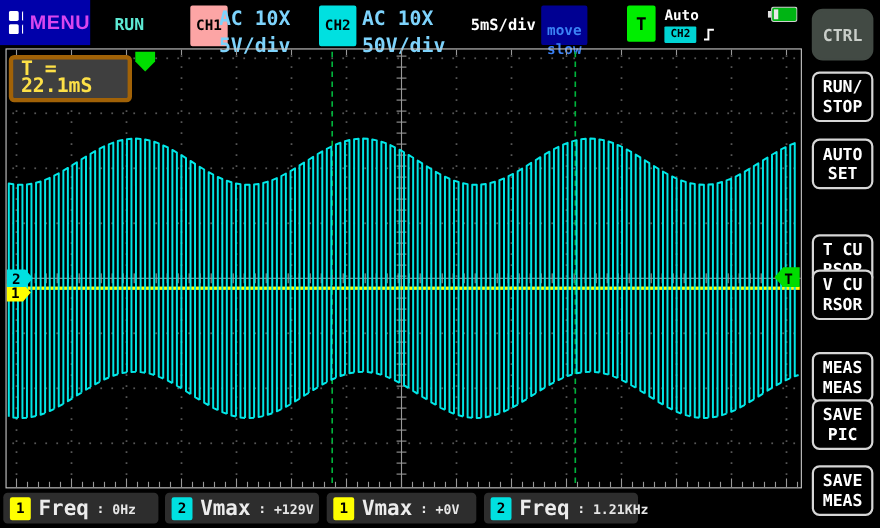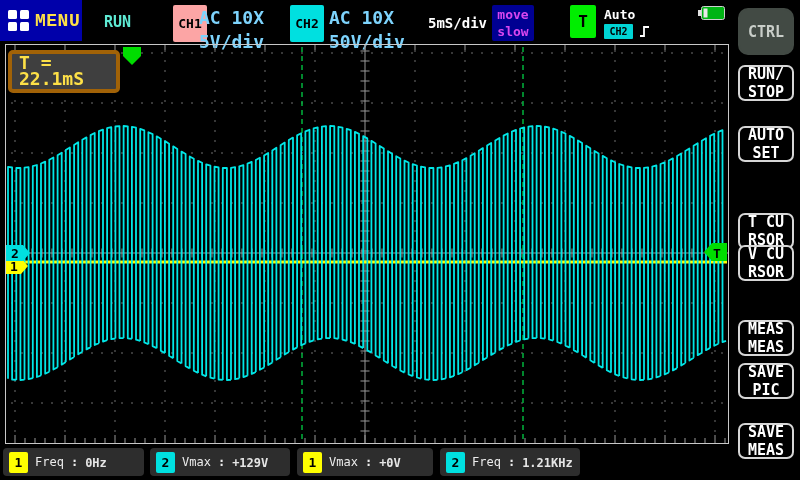--- a/index.html
+++ b/index.html
@@ -1,55 +1,55 @@
 <!DOCTYPE html>
 <html><head>
 <meta charset="utf-8">
 <style>
   html,body{margin:0;padding:0;background:#111;}
   #screen{position:relative;width:800px;height:480px;background:#000;overflow:hidden;
           font-family:"DejaVu Sans Mono",monospace;-webkit-font-smoothing:none;}
   .abs{position:absolute;}
   
   #menu-btn{left:0;top:0;width:82px;height:41px;background:#0000aa;display:flex;align-items:center;gap:6px;padding-left:8px;box-sizing:border-box;cursor:pointer;}
-  #menu-btn .mlabel{color:#fde047;font-family:Liberation Mono, monospace;font-weight:bold;font-size:18px;letter-spacing:.5px;}
+  #menu-btn .mlabel{color:#d946ef;font-family:Liberation Sans, sans-serif;font-weight:bold;font-size:18px;letter-spacing:.5px;}
   #run-status{left:104px;top:13px;color:#5eead4;font-weight:bold;font-size:15px;}
   .chbadge{width:34px;height:37px;top:5px;display:flex;align-items:center;justify-content:center;
            font-weight:bold;font-size:13px;color:#000;border-radius:2px;cursor:pointer;}
   #ch1-badge{left:173px;background:#fca5a5;}
   #ch2-badge{left:290px;background:#00e0e0;}
   .chinfo{top:6px;color:#7dd3fc;font-weight:bold;font-size:18px;line-height:24px;white-space:pre;}
   #ch1-info{left:199px;}
   #ch2-info{left:329px;}
   #timebase{left:428px;top:15px;color:#fff;font-weight:bold;font-size:14px;}
-  #move-badge{left:492px;top:5px;width:42px;height:36px;background:#000092;border-radius:2px;color:#d946ef;
-              font-weight:bold;font-size:13px;line-height:17px;text-align:center;padding-top:1px;box-sizing:border-box;cursor:pointer;}
+  #move-badge{left:492px;top:5px;width:42px;height:36px;background:#000092;border-radius:2px;color:#3b82f6;
+              font-weight:bold;font-size:13px;line-height:17px;text-align:center;padding-top:15px;box-sizing:border-box;cursor:pointer;}
   #trig-badge{left:570px;top:5px;width:26px;height:33px;background:#00ee00;border-radius:2px;display:flex;align-items:center;justify-content:center;font-weight:bold;font-size:16px;color:#000;cursor:pointer;}
   #trig-mode{left:604px;top:7px;color:#fff;font-weight:bold;font-size:13px;}
   #trig-src{left:604px;top:24px;width:29px;height:15px;background:#00d4d4;color:#000;font-weight:bold;font-size:10px;display:flex;align-items:center;justify-content:center;border-radius:1px;cursor:pointer;}
   #edge-icon{left:639px;top:23px;}
   #battery{left:698px;top:6px;}
   
   #scope-wrap{left:5px;top:44px;width:724px;height:400px;border:1px solid #c8c8c8;box-sizing:border-box;}
   #scope-svg{position:absolute;left:0;top:0;}
   svg text{font-family:"DejaVu Sans Mono",monospace;font-weight:bold;font-size:13px;fill:#000;}
   #overlay-box{left:8px;top:50px;width:97px;background:#3f3f3f;border:4px solid #a16207;border-radius:5px;
                color:#fde047;font-weight:bold;font-size:18px;line-height:16px;padding:1px 0 2px 7px;}
   
-  .sbtn{left:738px;width:56px;height:36px;background:#000;border:2px solid #d6d6d6;border-radius:7px;
+  .sbtn{left:738px;width:56px;height:46px;background:#000;border:2px solid #d6d6d6;border-radius:7px;
         box-sizing:border-box;color:#fff;font-weight:bold;font-size:15px;line-height:18px;
         display:flex;flex-direction:column;align-items:center;justify-content:center;cursor:pointer;text-align:center;}
   .sbtn.active{background:#424a44;border-color:#424a44;color:#c9cec9;}
   #sb0{top:8px;height:47px;border-radius:10px;}#sb1{top:65px;}#sb2{top:126px;}#sb3{top:185px;margin-top:28px;}
   #sb4{top:245px;}#sb5{top:304px;margin-top:16px;}#sb6{top:363px;}#sb7{top:423px;}
   
   .bgroup{top:448px;height:28px;background:#2d2d2d;border-radius:4px;display:flex;align-items:center;gap:7px;padding-left:6px;box-sizing:border-box;}
   #bg0{left:3px;width:141px;}#bg1{left:150px;width:140px;}#bg2{left:297px;width:136px;}#bg3{left:440px;width:140px;}
   .bchip{width:19px;height:21px;border-radius:2px;display:flex;align-items:center;justify-content:center;color:#000;font-weight:bold;font-size:13px;flex:none;}
-  .bname{color:#ececec;font-weight:normal;font-size:12px;}
+  .bname{color:#ececec;font-weight:bold;font-size:19px;}
   .bsep{color:#ececec;font-weight:bold;font-size:12px;}
   .bval{color:#e6e6e6;font-weight:bold;font-size:12px;padding-top:2px;text-align:right;}
 </style>
 </head>
 <body>
 
 <div id="screen">
 
   <div class="abs" id="menu-btn">
     <svg width="21" height="21">

